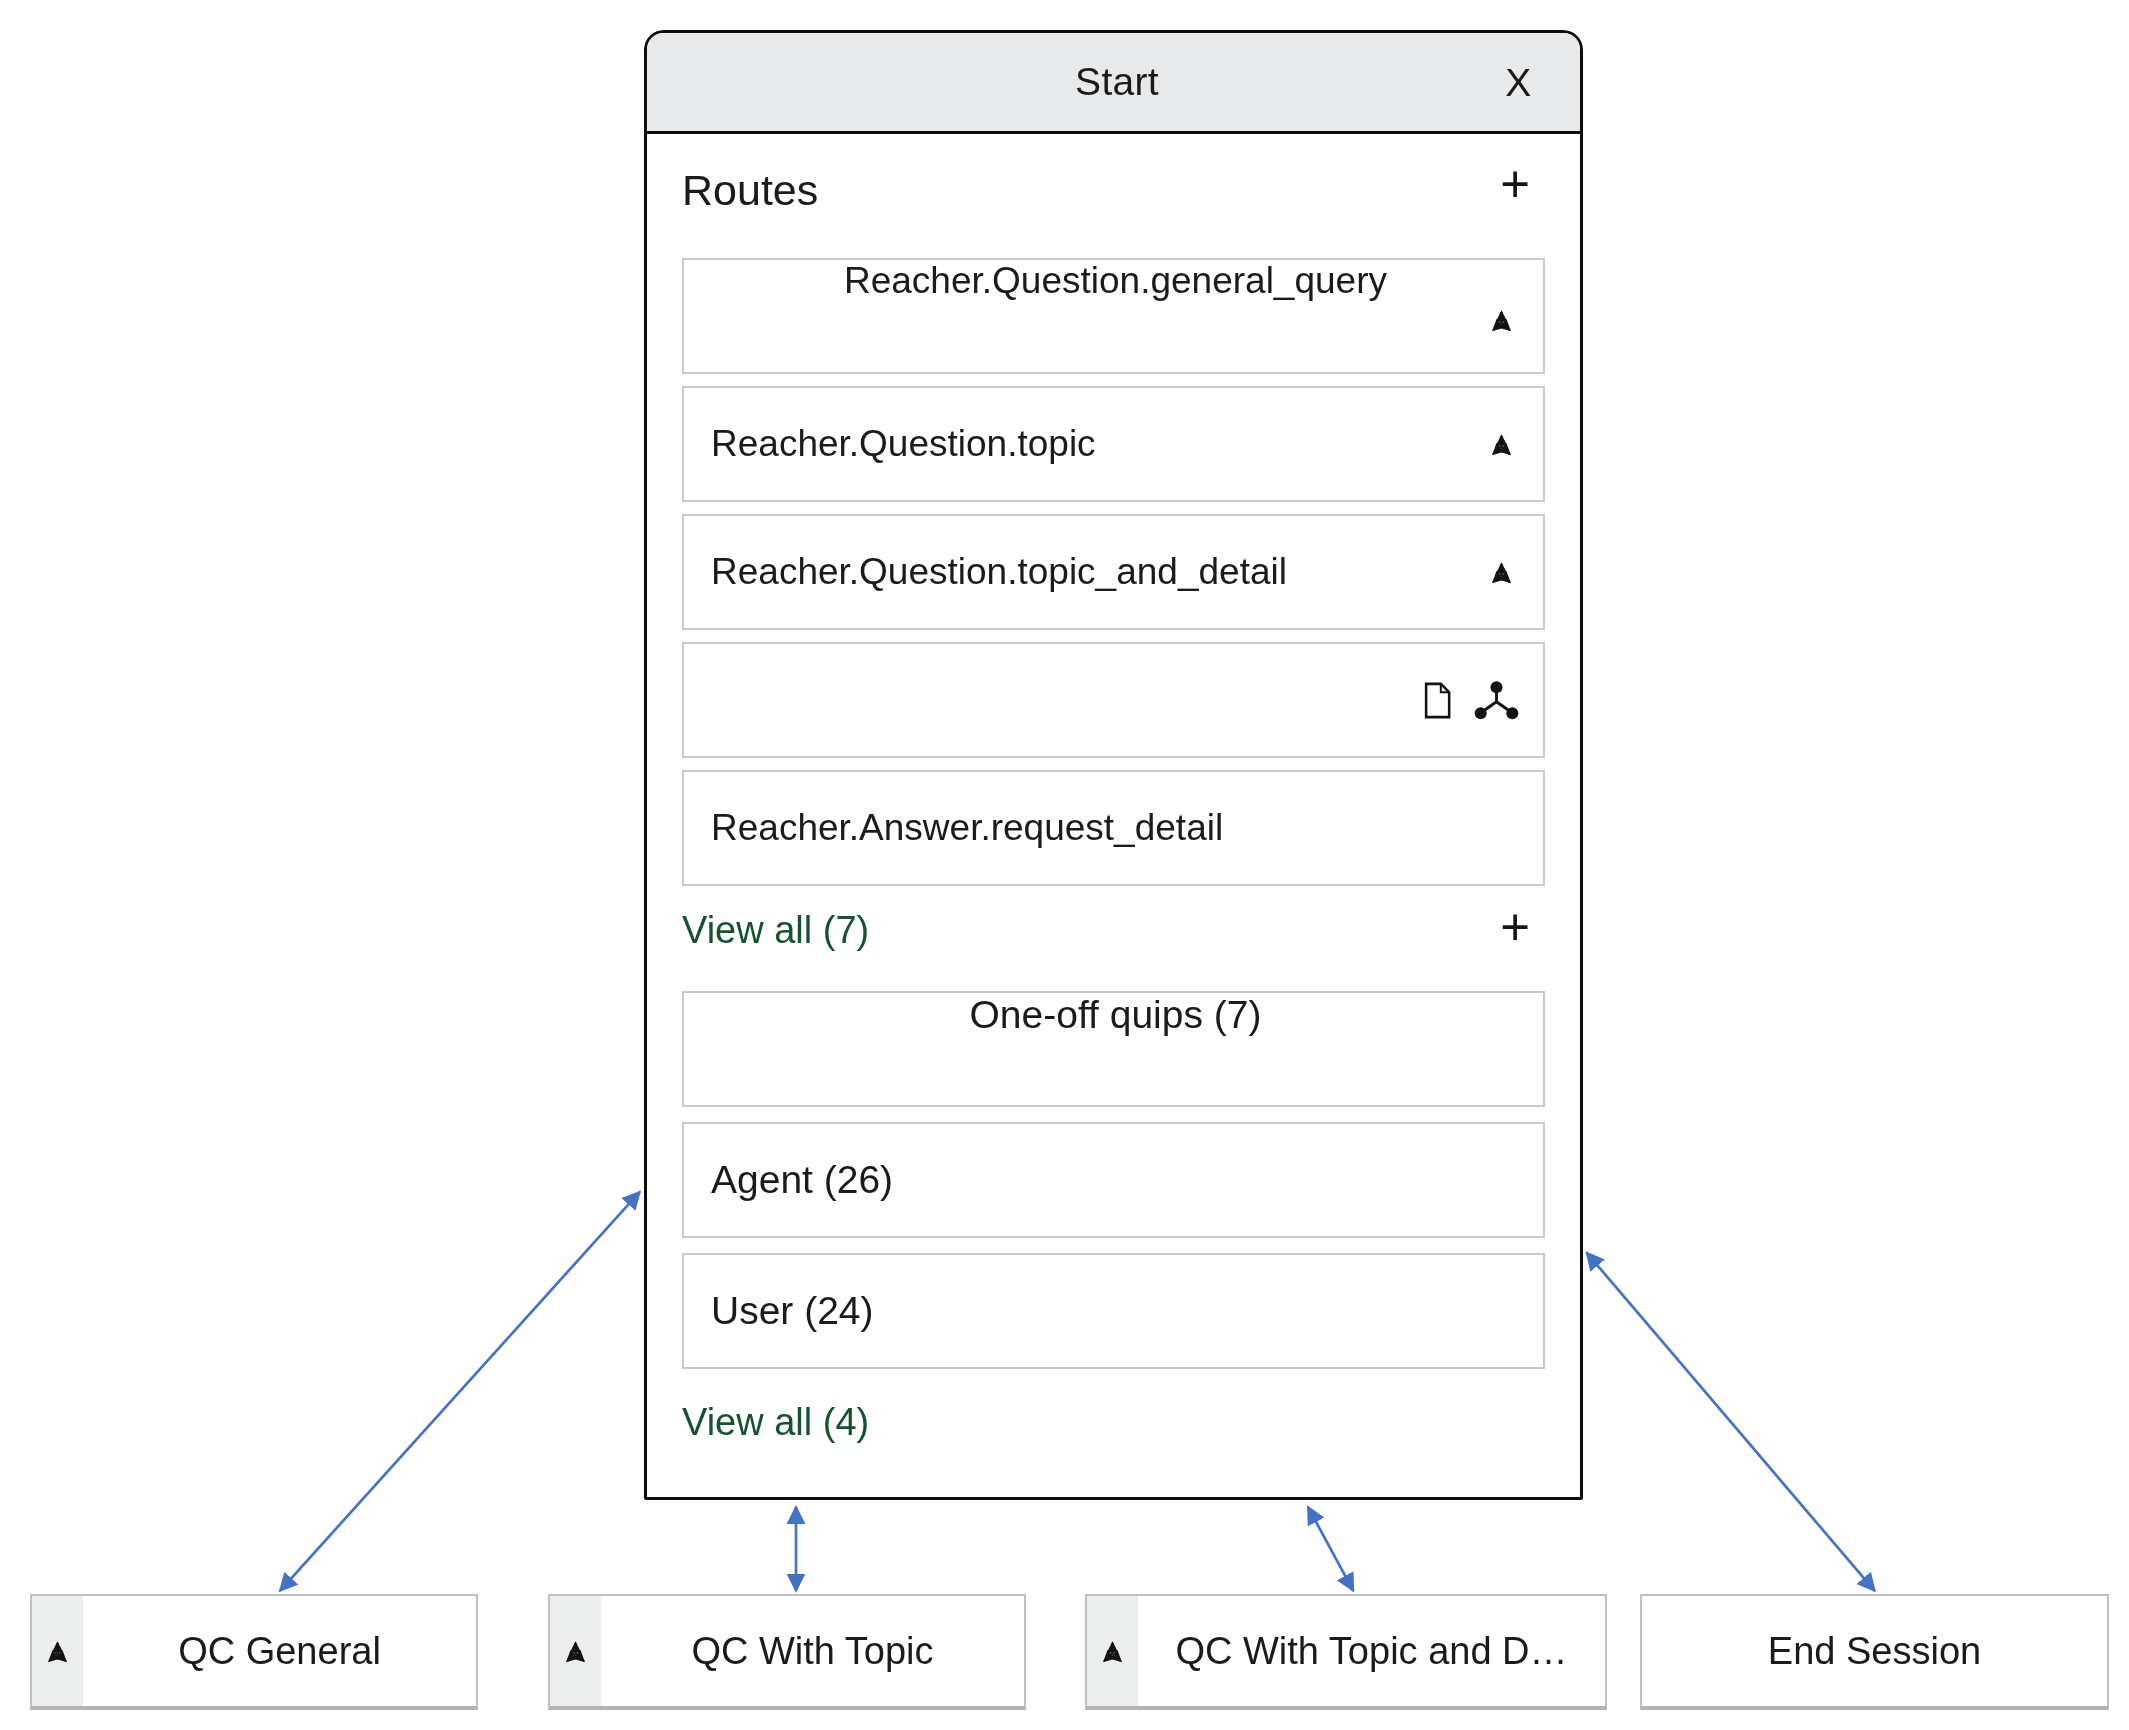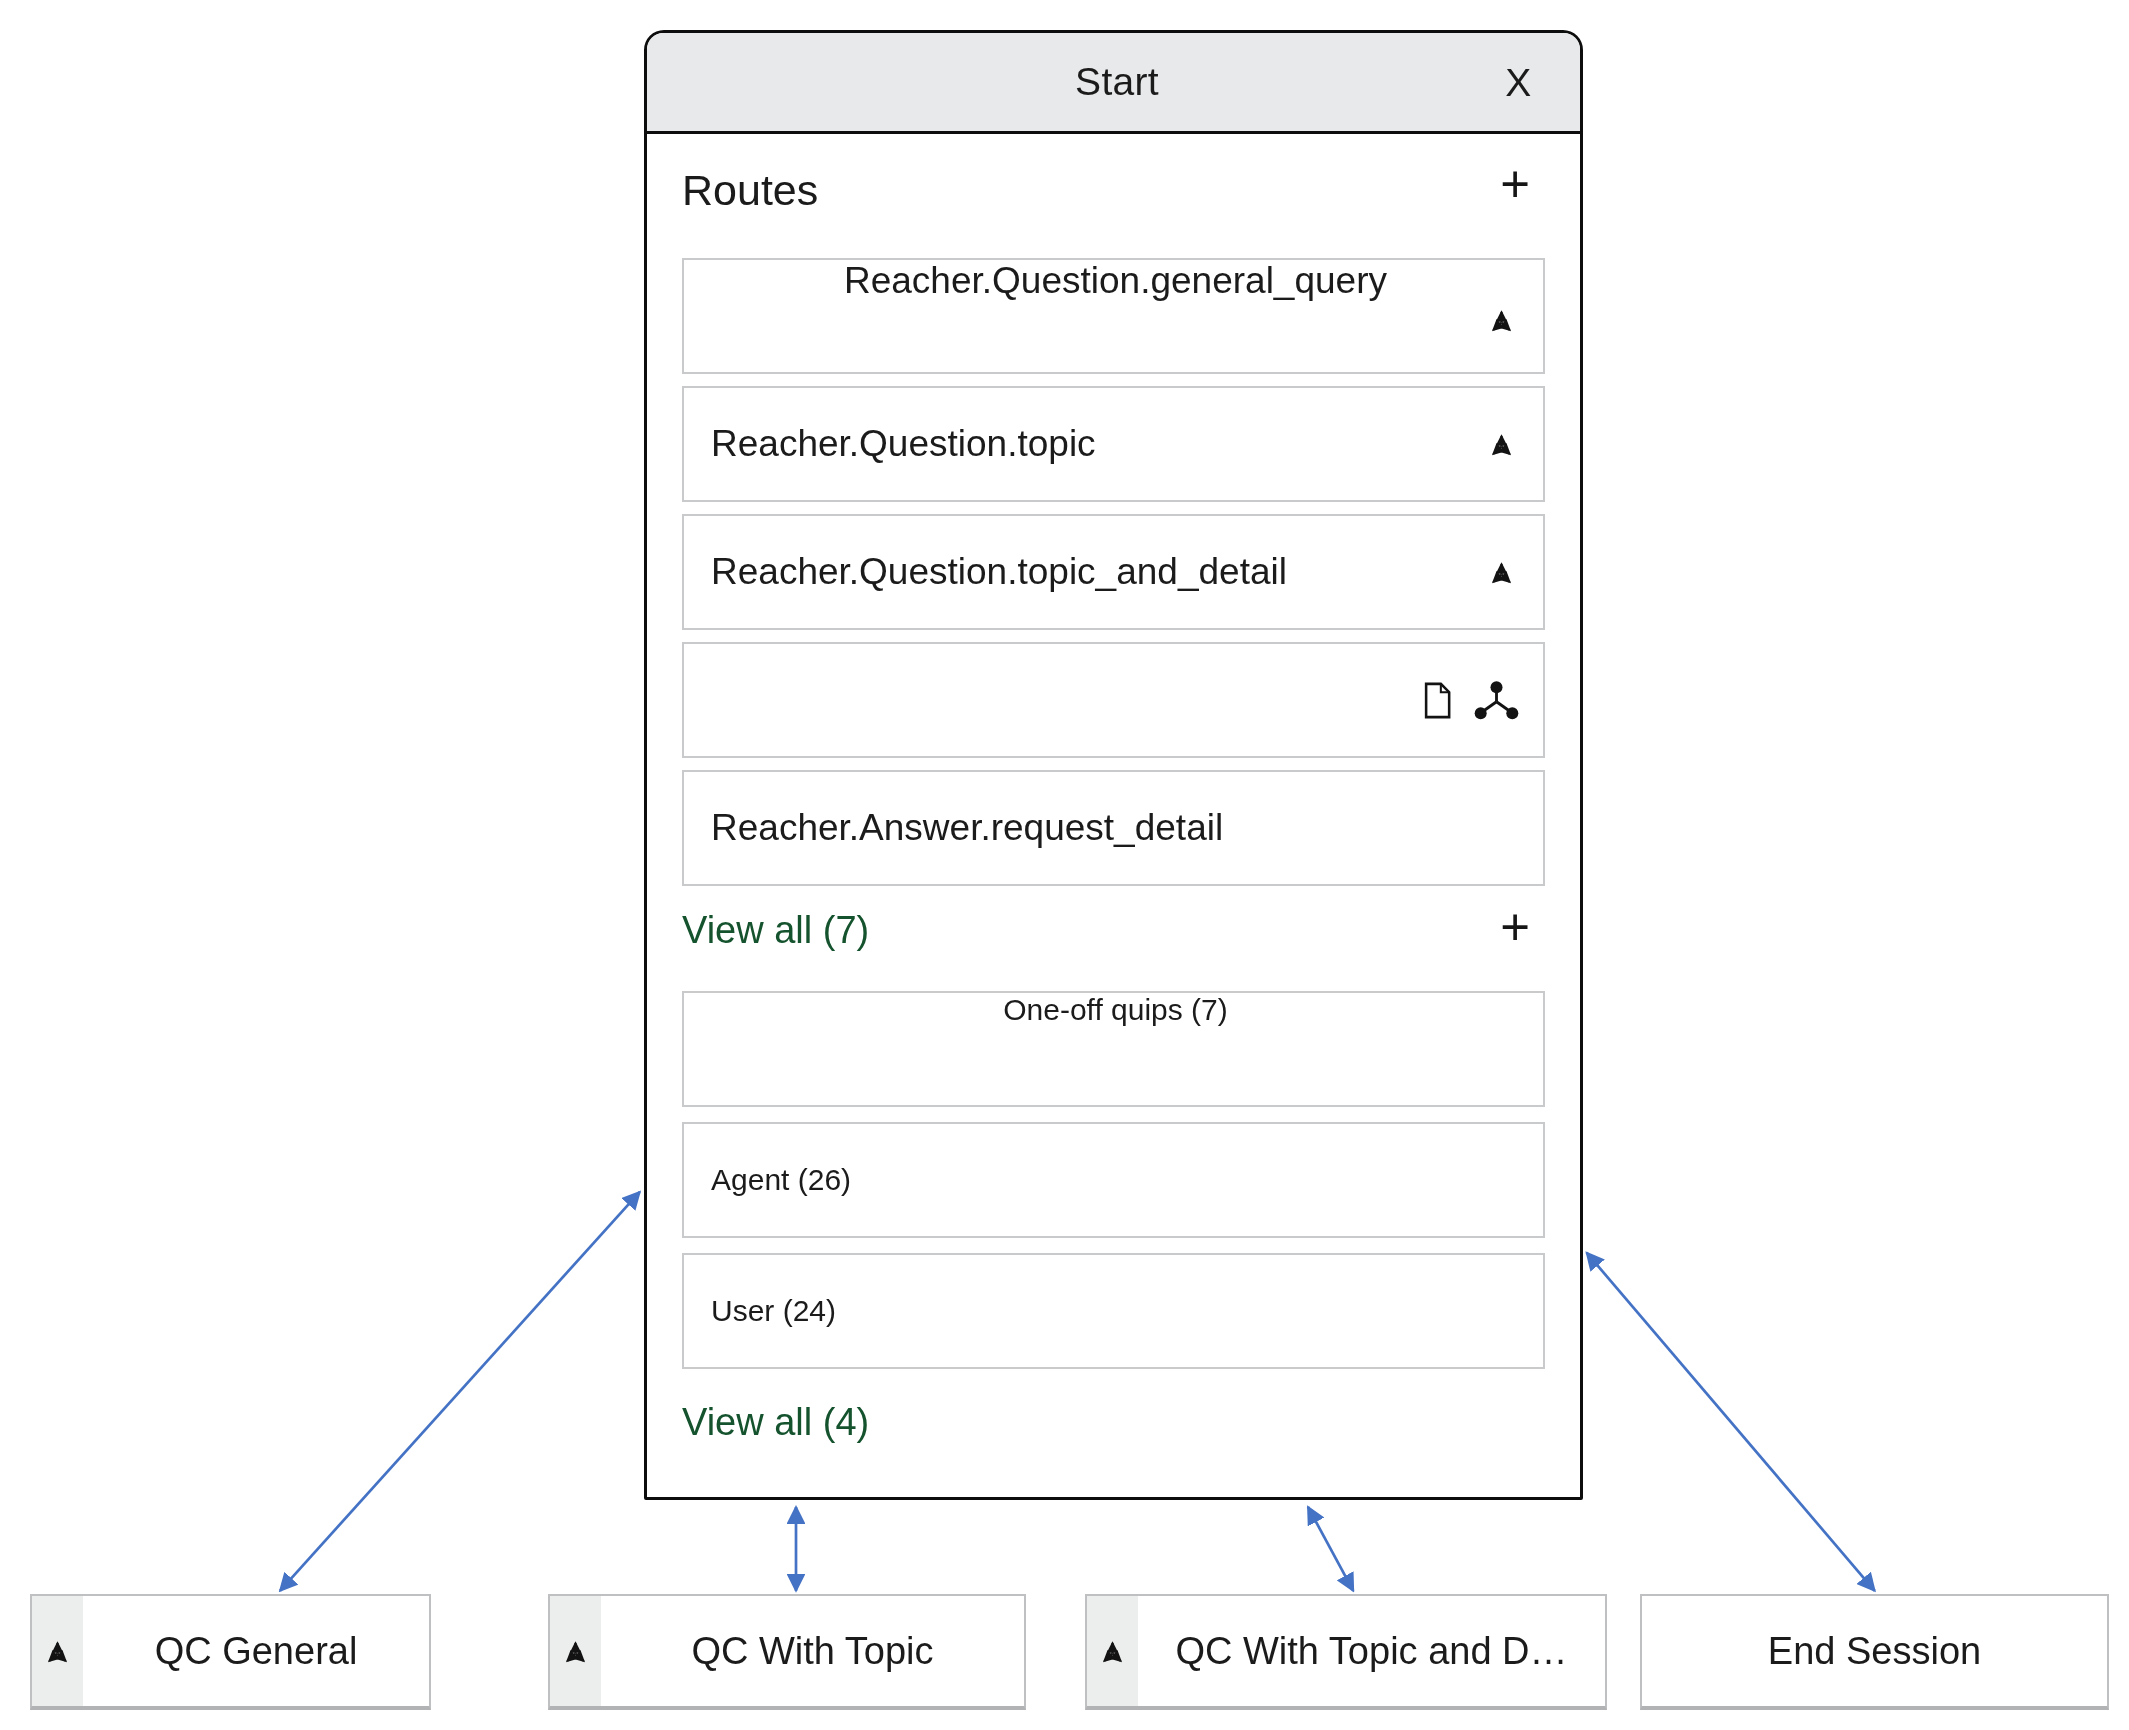--- a/index.html
+++ b/index.html
@@ -42,37 +42,37 @@
   }
   .card.first{margin-top:43px;flex-direction:column;}
   .card-label{font-size:37px;white-space:nowrap;}
   .card-icons{margin-left:auto;display:flex;align-items:center;gap:20px;}
   .viewall-row{
     margin-top:13.5px;height:61px;display:flex;align-items:center;justify-content:space-between;
   }
   .link{font-size:38px;color:#14532d;cursor:pointer;text-decoration:none;}
   .group-card{margin-bottom:15px;}
   .group-card.first{margin-top:30px;}
-  .group-label{font-size:30px;text-align:right;}
+  .group-label{font-size:39px;text-align:right;}
   .viewall2-row{margin-top:27px;height:54px;display:flex;align-items:center;}
   
   .node{
     position:absolute;top:1594px;height:116px;box-sizing:border-box;background:#ffffff;
     border:2.7px solid #bfc0c1;border-bottom-width:4px;border-bottom-color:#b2b3b4;
     display:flex;align-items:stretch;cursor:pointer;
   }
   .node-strip{
     width:51px;background:#eceded;display:flex;align-items:center;justify-content:center;
     flex:0 0 auto;
   }
   .node-label{
     flex:1;display:flex;align-items:center;justify-content:center;
     font-size:38px;white-space:nowrap;overflow:hidden;
   }
-  #node-0{left:30px;width:401px;}
+  #node-0{left:30px;width:448px;}
   #node-1{left:548px;width:478px;}
   #node-2{left:1085px;width:522px;}
   #node-3{left:1640px;width:469px;}
   .icon{display:block;}
 </style>
 </head>
 <body>
 
 <div id="canvas">
 

